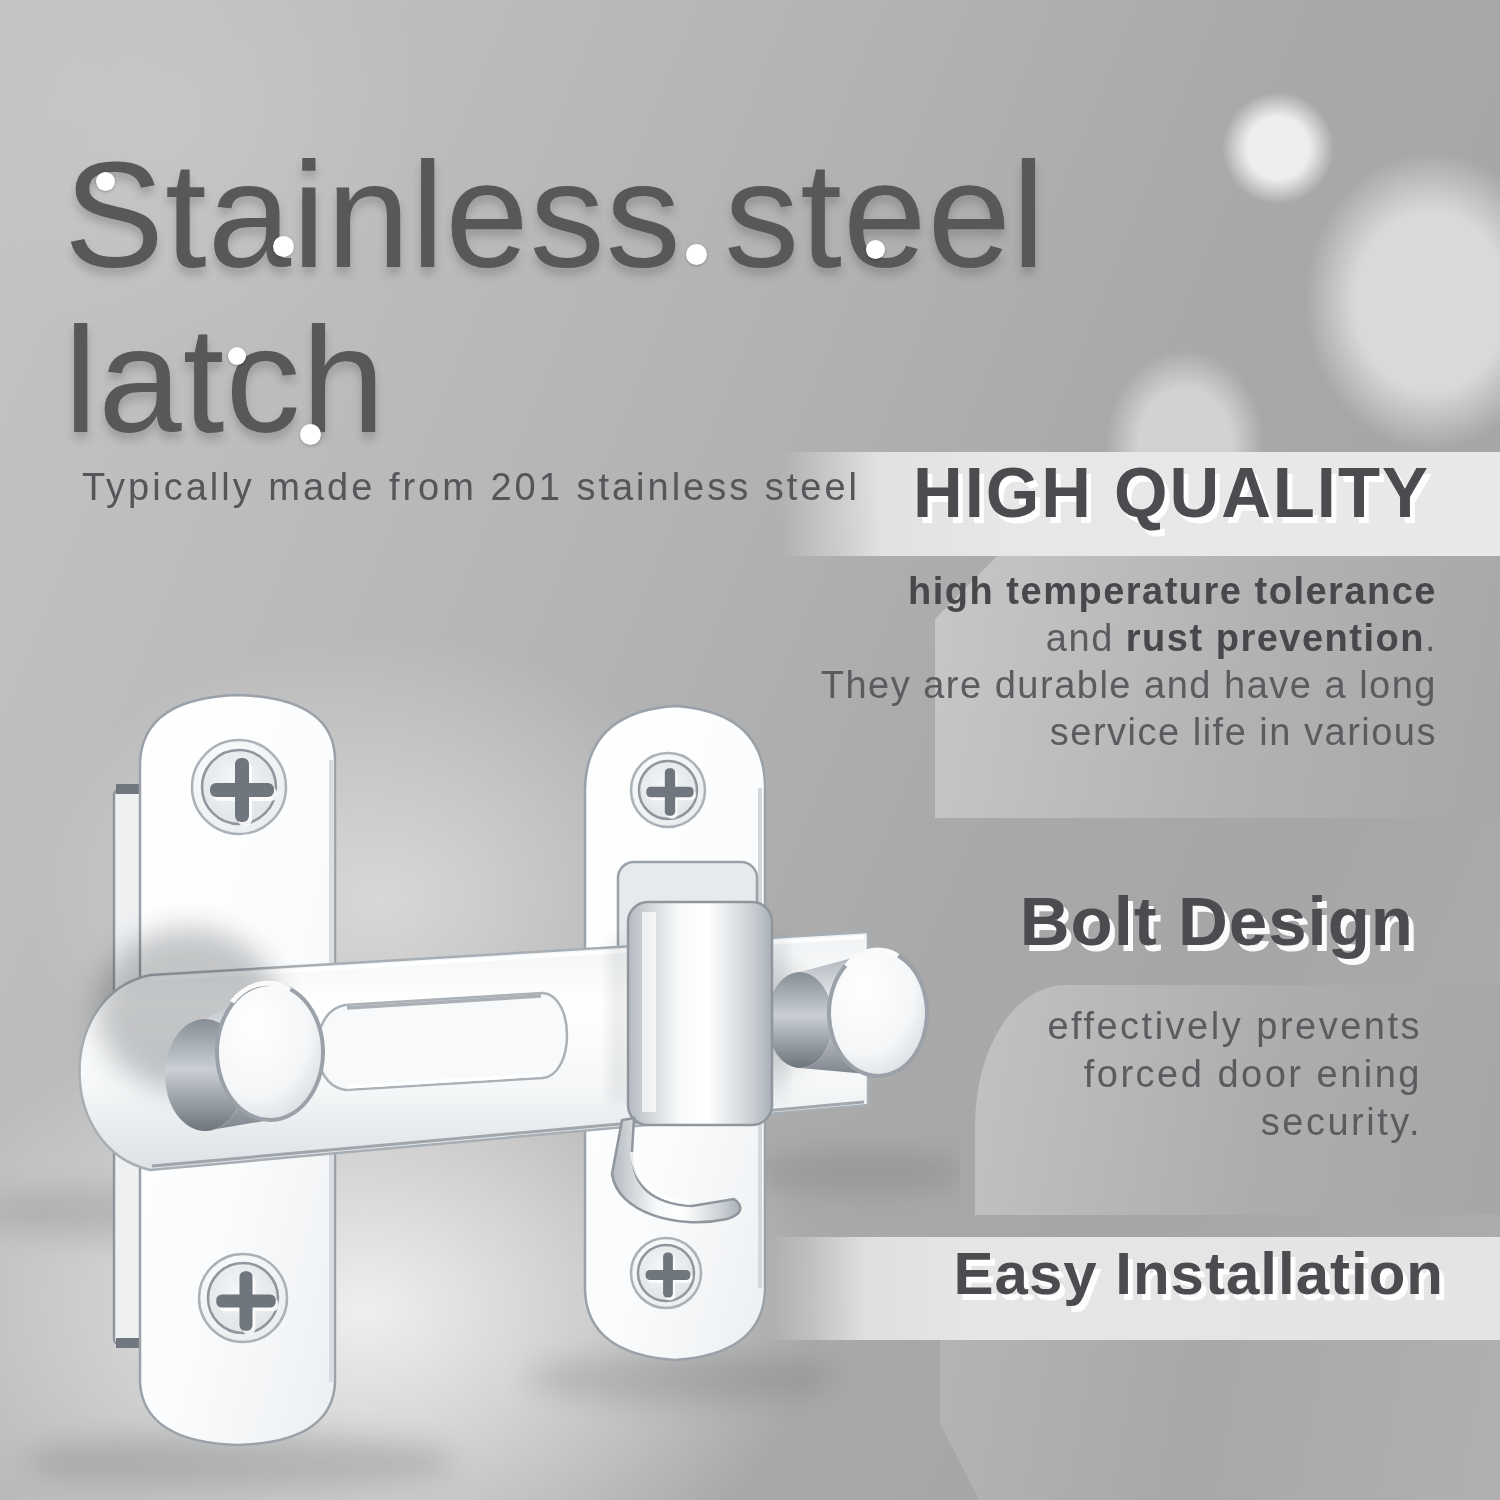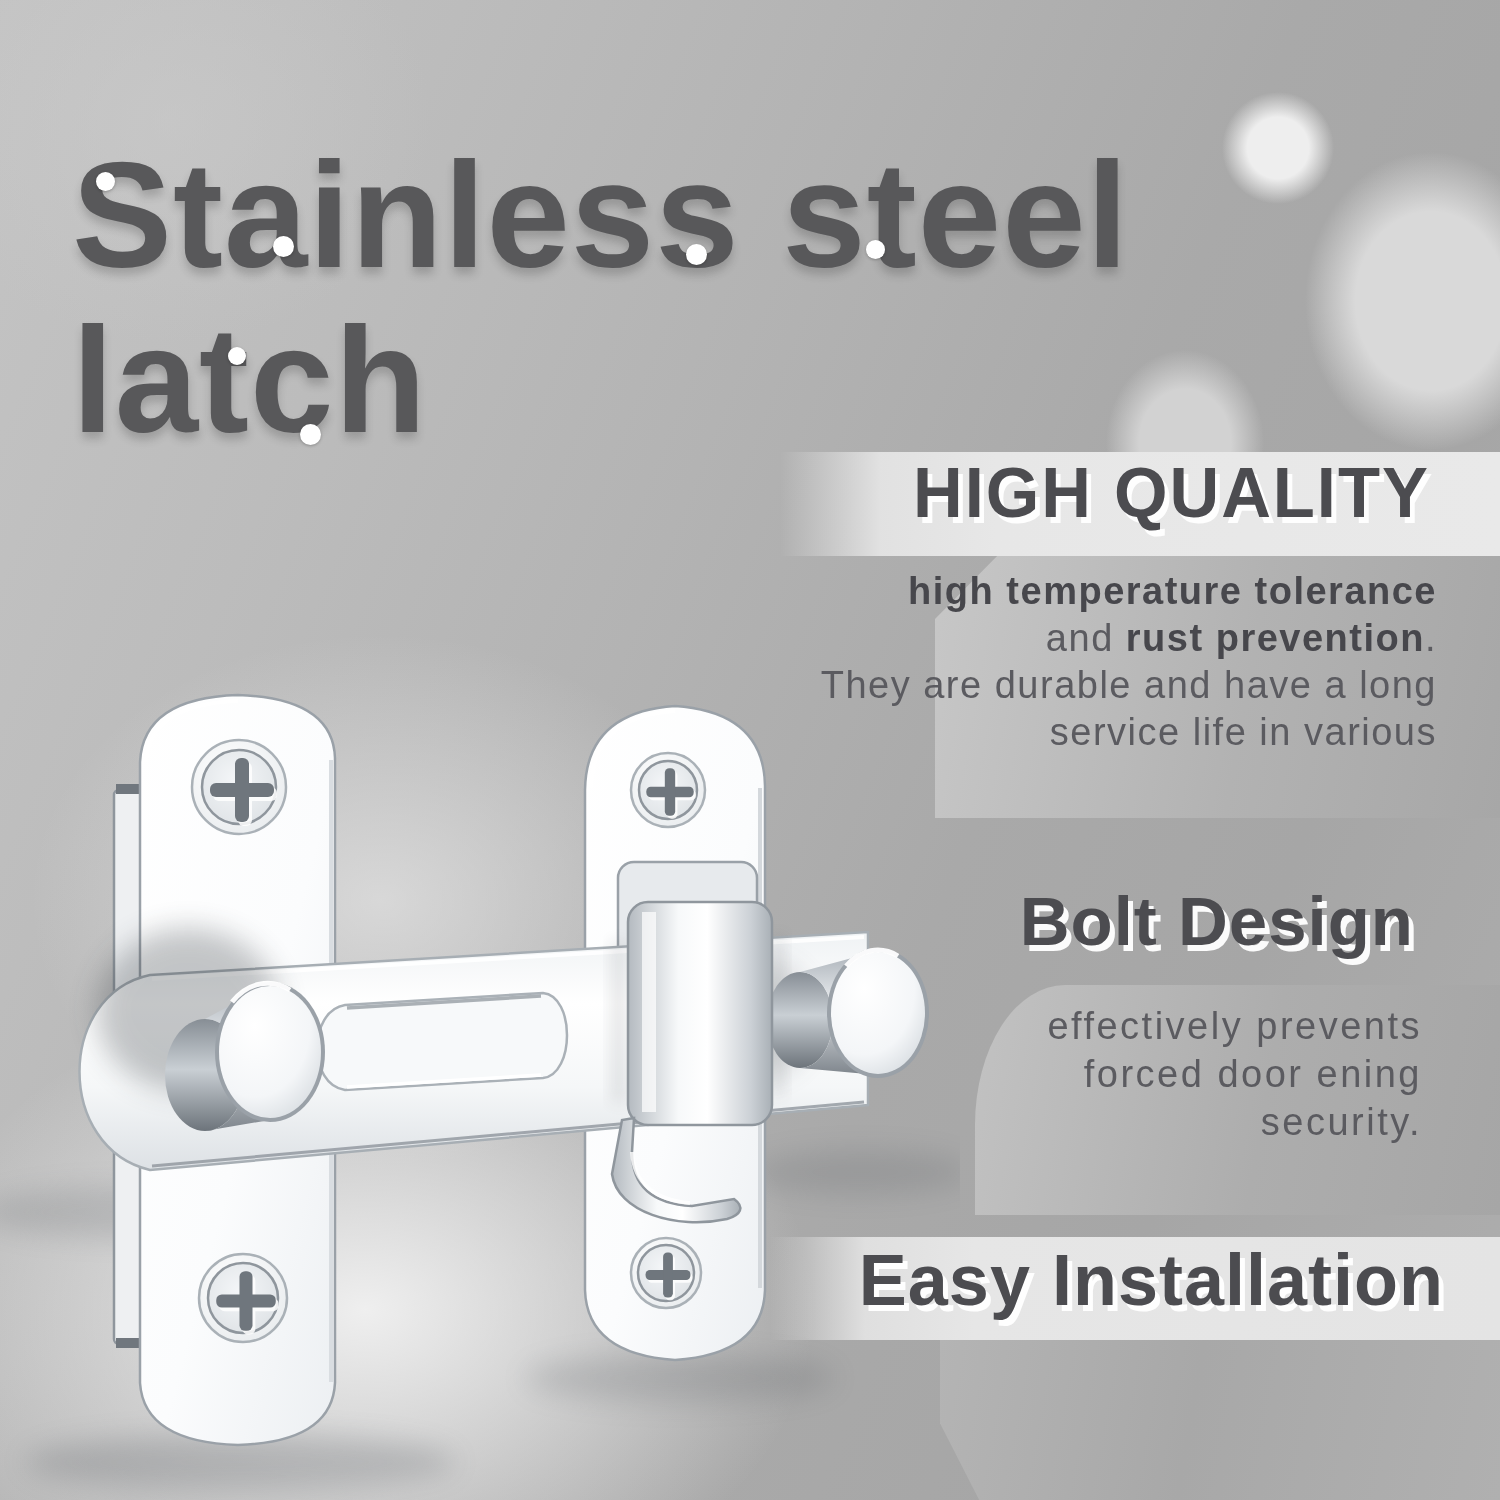--- a/index.html
+++ b/index.html
@@ -34,27 +34,27 @@
   
   .panel-hq{left:935px;top:556px;width:565px;height:262px;
       background:linear-gradient(100deg,#c7c7c7,#b2b2b2 55%,#a7a7a7);
       clip-path:polygon(0 24%,11% 0,100% 0,100% 100%,0 100%);}
   .panel-bolt{left:975px;top:985px;width:525px;height:230px;border-top-left-radius:90px 140px;
       background:linear-gradient(100deg,#c2c2c2,#adadad 55%,#a6a6a6);}
   .panel-bottom{left:940px;top:1340px;width:560px;height:160px;
       background:linear-gradient(100deg,#b4b4b4,#a8a8a8 45%,#b0b0b0);
       clip-path:polygon(0 0,100% 0,100% 100%,7% 100%,0 52%);}
   
-  .title{left:72px;top:133px;color:#58585a;font-size:150px;font-weight:700;line-height:165px;
+  .title{left:64px;top:133px;color:#58585a;font-size:150px;font-weight:400;line-height:165px;
       letter-spacing:1px;text-shadow:0 7px 9px rgba(40,40,40,.22);}
   .subtitle{left:82px;top:466px;color:#55555a;font-size:38px;letter-spacing:3px;}
   .hd{font-weight:800;color:#4c4c50;text-shadow:5px 6px 0 rgba(255,255,255,.95);white-space:nowrap;}
   .hd-quality{right:70px;top:452px;font-size:71px;letter-spacing:2px;transform:scaleX(.97);transform-origin:right;}
   .hd-bolt{right:86px;top:882px;font-size:69px;letter-spacing:1px;}
-  .hd-easy{right:56px;top:1239px;font-size:72px;letter-spacing:1px;}
+  .hd-easy{right:56px;top:1239px;font-size:60px;letter-spacing:1px;}
   .para{color:#5b5b60;text-align:right;font-size:38px;white-space:nowrap;}
   .para .ln{display:block;}
   .para .b{font-weight:700;color:#47474c;}
   .p-quality{right:63px;top:568px;line-height:47px;letter-spacing:1.5px;}
   .p-bolt{right:78px;top:1002px;line-height:48px;letter-spacing:2.5px;}
   
   .dot{background:#ffffff;border-radius:50%;box-shadow:0 1px 3px rgba(0,0,0,.25);}
 </style>
 </head>
 <body>
@@ -233,20 +233,21 @@
     <div>latch</div>
   </div>
 
   <div class="abs dot" style="left:96px;top:172px;width:19px;height:19px;"></div>
   <div class="abs dot" style="left:273px;top:236px;width:21px;height:21px;"></div>
   <div class="abs dot" style="left:686px;top:244px;width:21px;height:21px;"></div>
   <div class="abs dot" style="left:866px;top:240px;width:19px;height:19px;"></div>
   <div class="abs dot" style="left:228px;top:347px;width:18px;height:18px;"></div>
   <div class="abs dot" style="left:300px;top:424px;width:21px;height:21px;"></div>
 
+  <div class="abs subtitle">Typically made from 201 stainless steel</div>
 
   <div class="abs hd hd-quality">HIGH QUALITY</div>
   <div class="abs para p-quality">
     <span class="ln"><span class="b">high temperature tolerance</span></span>
     <span class="ln">
       <span>and </span><span class="b">rust prevention</span><span>.</span>
     </span>
     <span class="ln">They are durable and have a long</span>
     <span class="ln">service life in various</span>
   </div>

